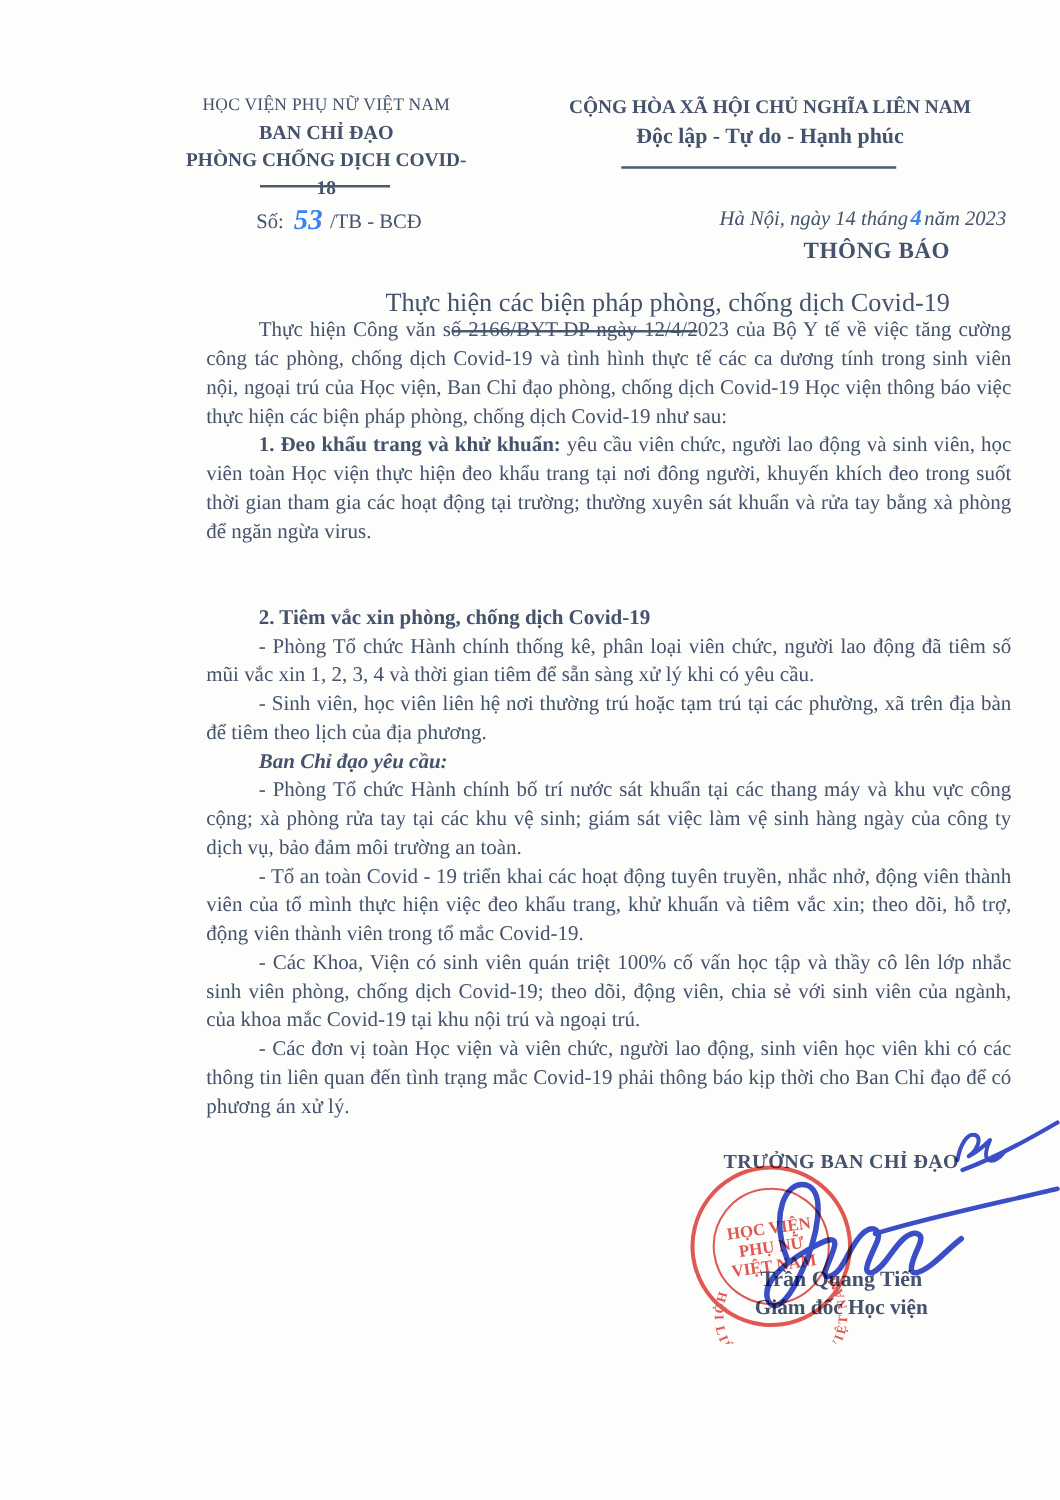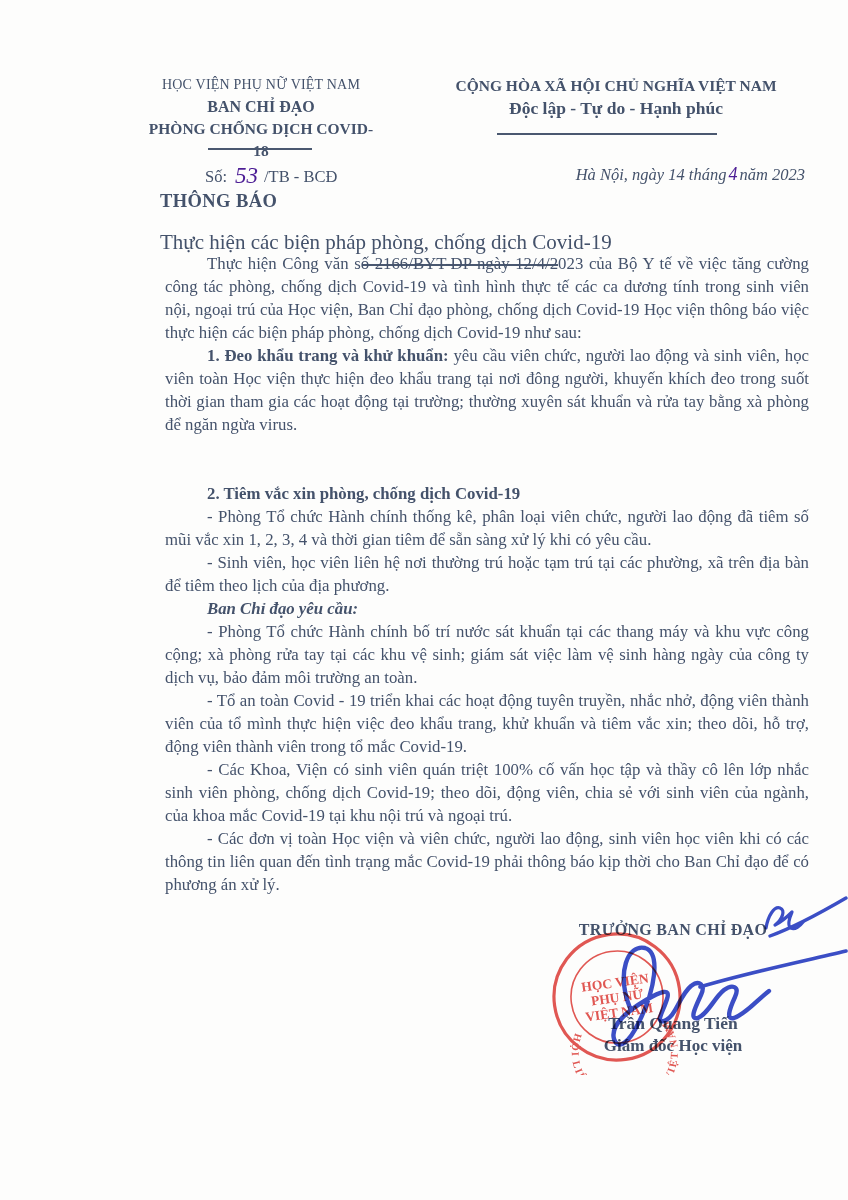--- a/index.html
+++ b/index.html
@@ -30,35 +30,35 @@
     text-align:center; line-height:23px;
   }
   .hdr-right .nat-line1 { font-size:15.5px; font-weight:bold; }
   .hdr-right .nat-line2 { font-size:17.5px; font-weight:bold; }
   .rule-right { left:497px; top:133px; width:220px; }
   .doc-number {
     position:absolute; left:205px; top:162px;
     font-size:16.5px; white-space:nowrap;
   }
   .hand {
-    color:#4c1d95;
+    color:#3b82f6;
     font-style:italic;
-    font-weight:normal;
+    font-weight:bold;
     text-align:right;
   }
   .doc-number .hand { font-size:23px; position:relative; top:1px; margin:0 6px 0 8px; }
   .date-line {
     position:absolute; left:520px; top:164px; width:285px;
     text-align:right; font-style:italic; font-size:16.5px; white-space:nowrap;
   }
   .date-line .hand { font-size:18px; margin:0 2px; }
   
   .title-block {
     position:absolute; left:160px; top:191px; width:600px;
-    text-align:left;
+    text-align:right;
   }
   .title-main { font-size:18.5px; font-weight:bold; letter-spacing:.4px; }
   .title-sub  { font-size:21px;  font-weight:normal; margin-top:18px; }
   .title-rule { width:196px; height:2px; background:#4a5870; margin:9px auto 0 auto; }
   
   .body-block {
     position:absolute; left:165px; top:252px; width:644px;
     font-size:16.8px; line-height:23px; text-align:justify;
   }
   .body-block p { text-indent:42px; }
@@ -98,21 +98,21 @@
 <div class="page">
 
   <div class="hdr-left">
     <div class="org-name">HỌC VIỆN PHỤ NỮ VIỆT NAM</div>
     <div class="org-unit">BAN CHỈ ĐẠO</div>
     <div class="org-dept">PHÒNG CHỐNG DỊCH COVID-18</div>
   </div>
   <div class="rule rule-left"></div>
 
   <div class="hdr-right">
-    <div class="nat-line1">CỘNG HÒA XÃ HỘI CHỦ NGHĨA VIỆT NAM</div>
+    <div class="nat-line1">CỘNG HÒA XÃ HỘI CHỦ NGHĨA LIÊN NAM</div>
     <div class="nat-line2">Độc lập - Tự do - Hạnh phúc</div>
   </div>
   <div class="rule rule-right"></div>
 
   <div class="doc-number"><span>Số:</span><span class="hand">53</span><span>/TB - BCĐ</span>
   </div>
   <div class="date-line"><span>Hà Nội, ngày 14 tháng</span><span class="hand">4</span><span>năm 2023</span>
   </div>
 
   <div class="title-block">

